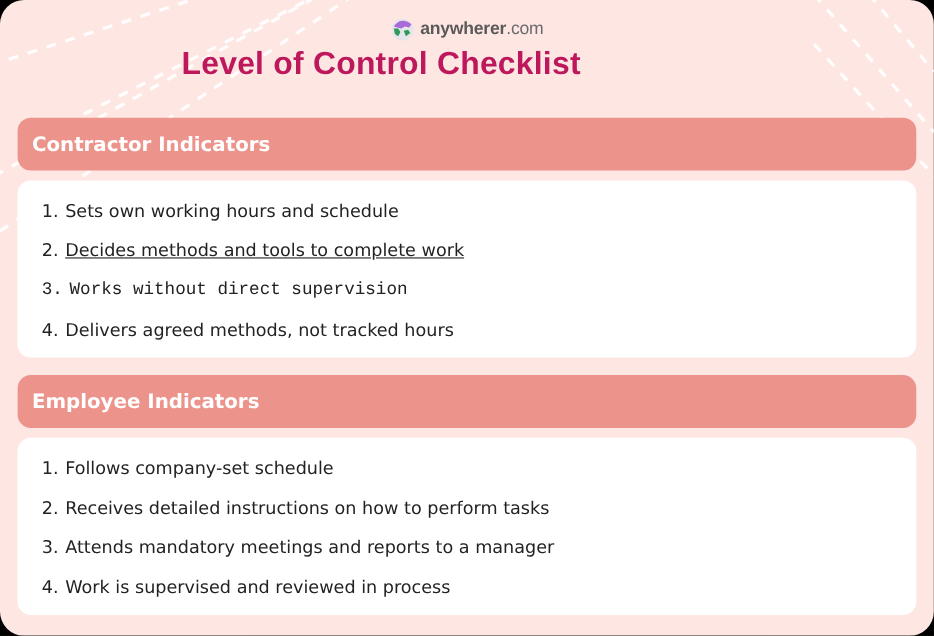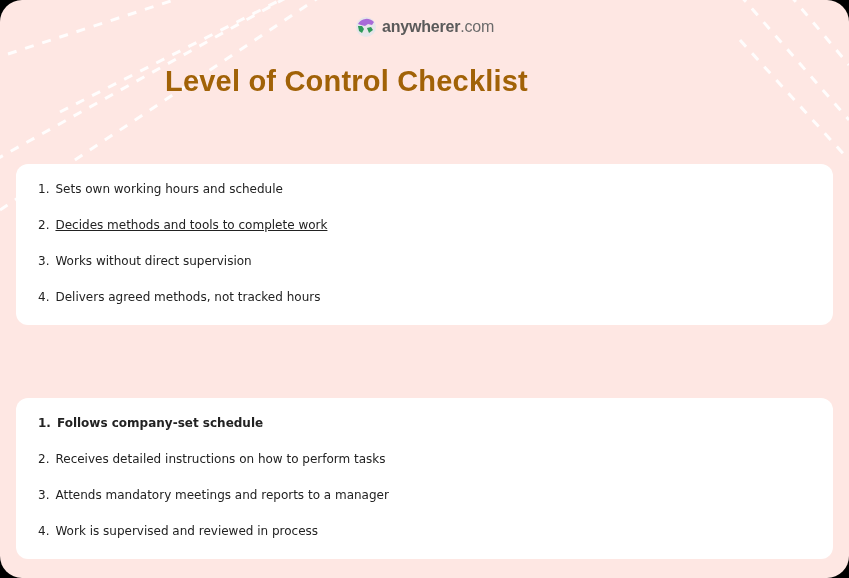--- a/index.html
+++ b/index.html
@@ -13,41 +13,41 @@
     font-family: "DejaVu Sans", sans-serif;
   }
   .deco { position: absolute; left: 0; top: 0; width: 849px; height: 578px; pointer-events: none; }
   .brand {
     position: absolute; top: 16px; left: 0; width: 849px;
     display: flex; justify-content: center; align-items: center; gap: 5px;
   }
   .brand-text { font-family: "Liberation Sans", sans-serif; font-size: 16px; color: #6b6b6b; letter-spacing: -0.2px; }
   .brand-text b { font-weight: 700; color: #5a5a5a; }
   .title {
-    position: absolute; top: 65px; left: 0; width: 693px; text-align: center;
+    position: absolute; top: 42px; left: 0; width: 693px; text-align: center;
     font-family: "Liberation Sans", sans-serif; font-weight: 700;
-    font-size: 29px; color: #a16207; letter-spacing: 0.2px;
+    font-size: 29px; color: #be185d; letter-spacing: 0.2px;
   }
   .section-header {
     position: absolute; left: 16px; width: 817px; height: 48px;
     background: #ec948c; border-radius: 12px;
     display: flex; align-items: center;
   }
   .section-header span {
     padding-left: 13px; color: #ffffff; font-size: 18px; font-weight: 600;
     font-family: "DejaVu Sans", sans-serif;
   }
   .panel {
     position: absolute; left: 16px; width: 817px;
     background: #ffffff; border-radius: 12px;
   }
   .panel ol { list-style: none; margin: 0; padding: 0; }
   .panel li {
     position: absolute; left: 22px;
-    font-size: 12px; color: #222222; white-space: nowrap;
+    font-size: 16px; color: #222222; white-space: nowrap;
   }
   .panel li .num { display: inline-block; margin-right: 6px; }
 </style>
 </head>
 <body>
 
 <div class="card">
 
   <svg class="deco" viewBox="0 0 849 578">
     <g stroke="#ffffff" stroke-width="3" stroke-dasharray="9 9" fill="none" opacity="0.9">
@@ -66,31 +66,37 @@
       <circle cx="11" cy="11" r="10" fill="#e6e6ea"></circle>
       <path d="M3 8 A10 10 0 0 1 19 6 L17 9 L13 8 L10 10 L6 9 Z" fill="#a86bd8"></path>
       <path d="M3 10 L7 10 L9 13 L7 17 L4 15 Z" fill="#2f9a5a"></path>
       <path d="M12 12 L16 11 L18 14 L14 17 Z" fill="#2f9a5a"></path>
     </svg>
     <span class="brand-text"><b>anywherer</b><span>.com</span></span>
   </div>
 
   <div class="title">Level of Control Checklist</div>
 
+  <div class="section-header" style="top:107px;">
+    <span>Contractor Indicators</span>
+  </div>
   <div class="panel" style="top:164px; height:161px;">
     <ol>
       <li style="top:18px;"><span class="num">1.</span><span>Sets own working hours and schedule</span></li>
       <li style="top:54px;text-decoration:underline;"><span class="num">2.</span><span>Decides methods and tools to complete work</span></li>
-      <li style="top:90px;"><span class="num">3.</span><span>Works without direct supervision</span></li>
+      <li style="top:90px;font-family:Liberation Mono, monospace;"><span class="num">3.</span><span>Works without direct supervision</span></li>
       <li style="top:126px;"><span class="num">4.</span><span>Delivers agreed methods, not tracked hours</span></li>
     </ol>
   </div>
 
+  <div class="section-header" style="top:341px;">
+    <span>Employee Indicators</span>
+  </div>
   <div class="panel" style="top:398px; height:161px;">
     <ol>
-      <li style="top:18px;font-weight:bold;"><span class="num">1.</span><span>Follows company-set schedule</span></li>
+      <li style="top:18px;"><span class="num">1.</span><span>Follows company-set schedule</span></li>
       <li style="top:54px;"><span class="num">2.</span><span>Receives detailed instructions on how to perform tasks</span></li>
       <li style="top:90px;"><span class="num">3.</span><span>Attends mandatory meetings and reports to a manager</span></li>
       <li style="top:126px;"><span class="num">4.</span><span>Work is supervised and reviewed in process</span></li>
     </ol>
   </div>
 
 </div>
 
 </body></html>

